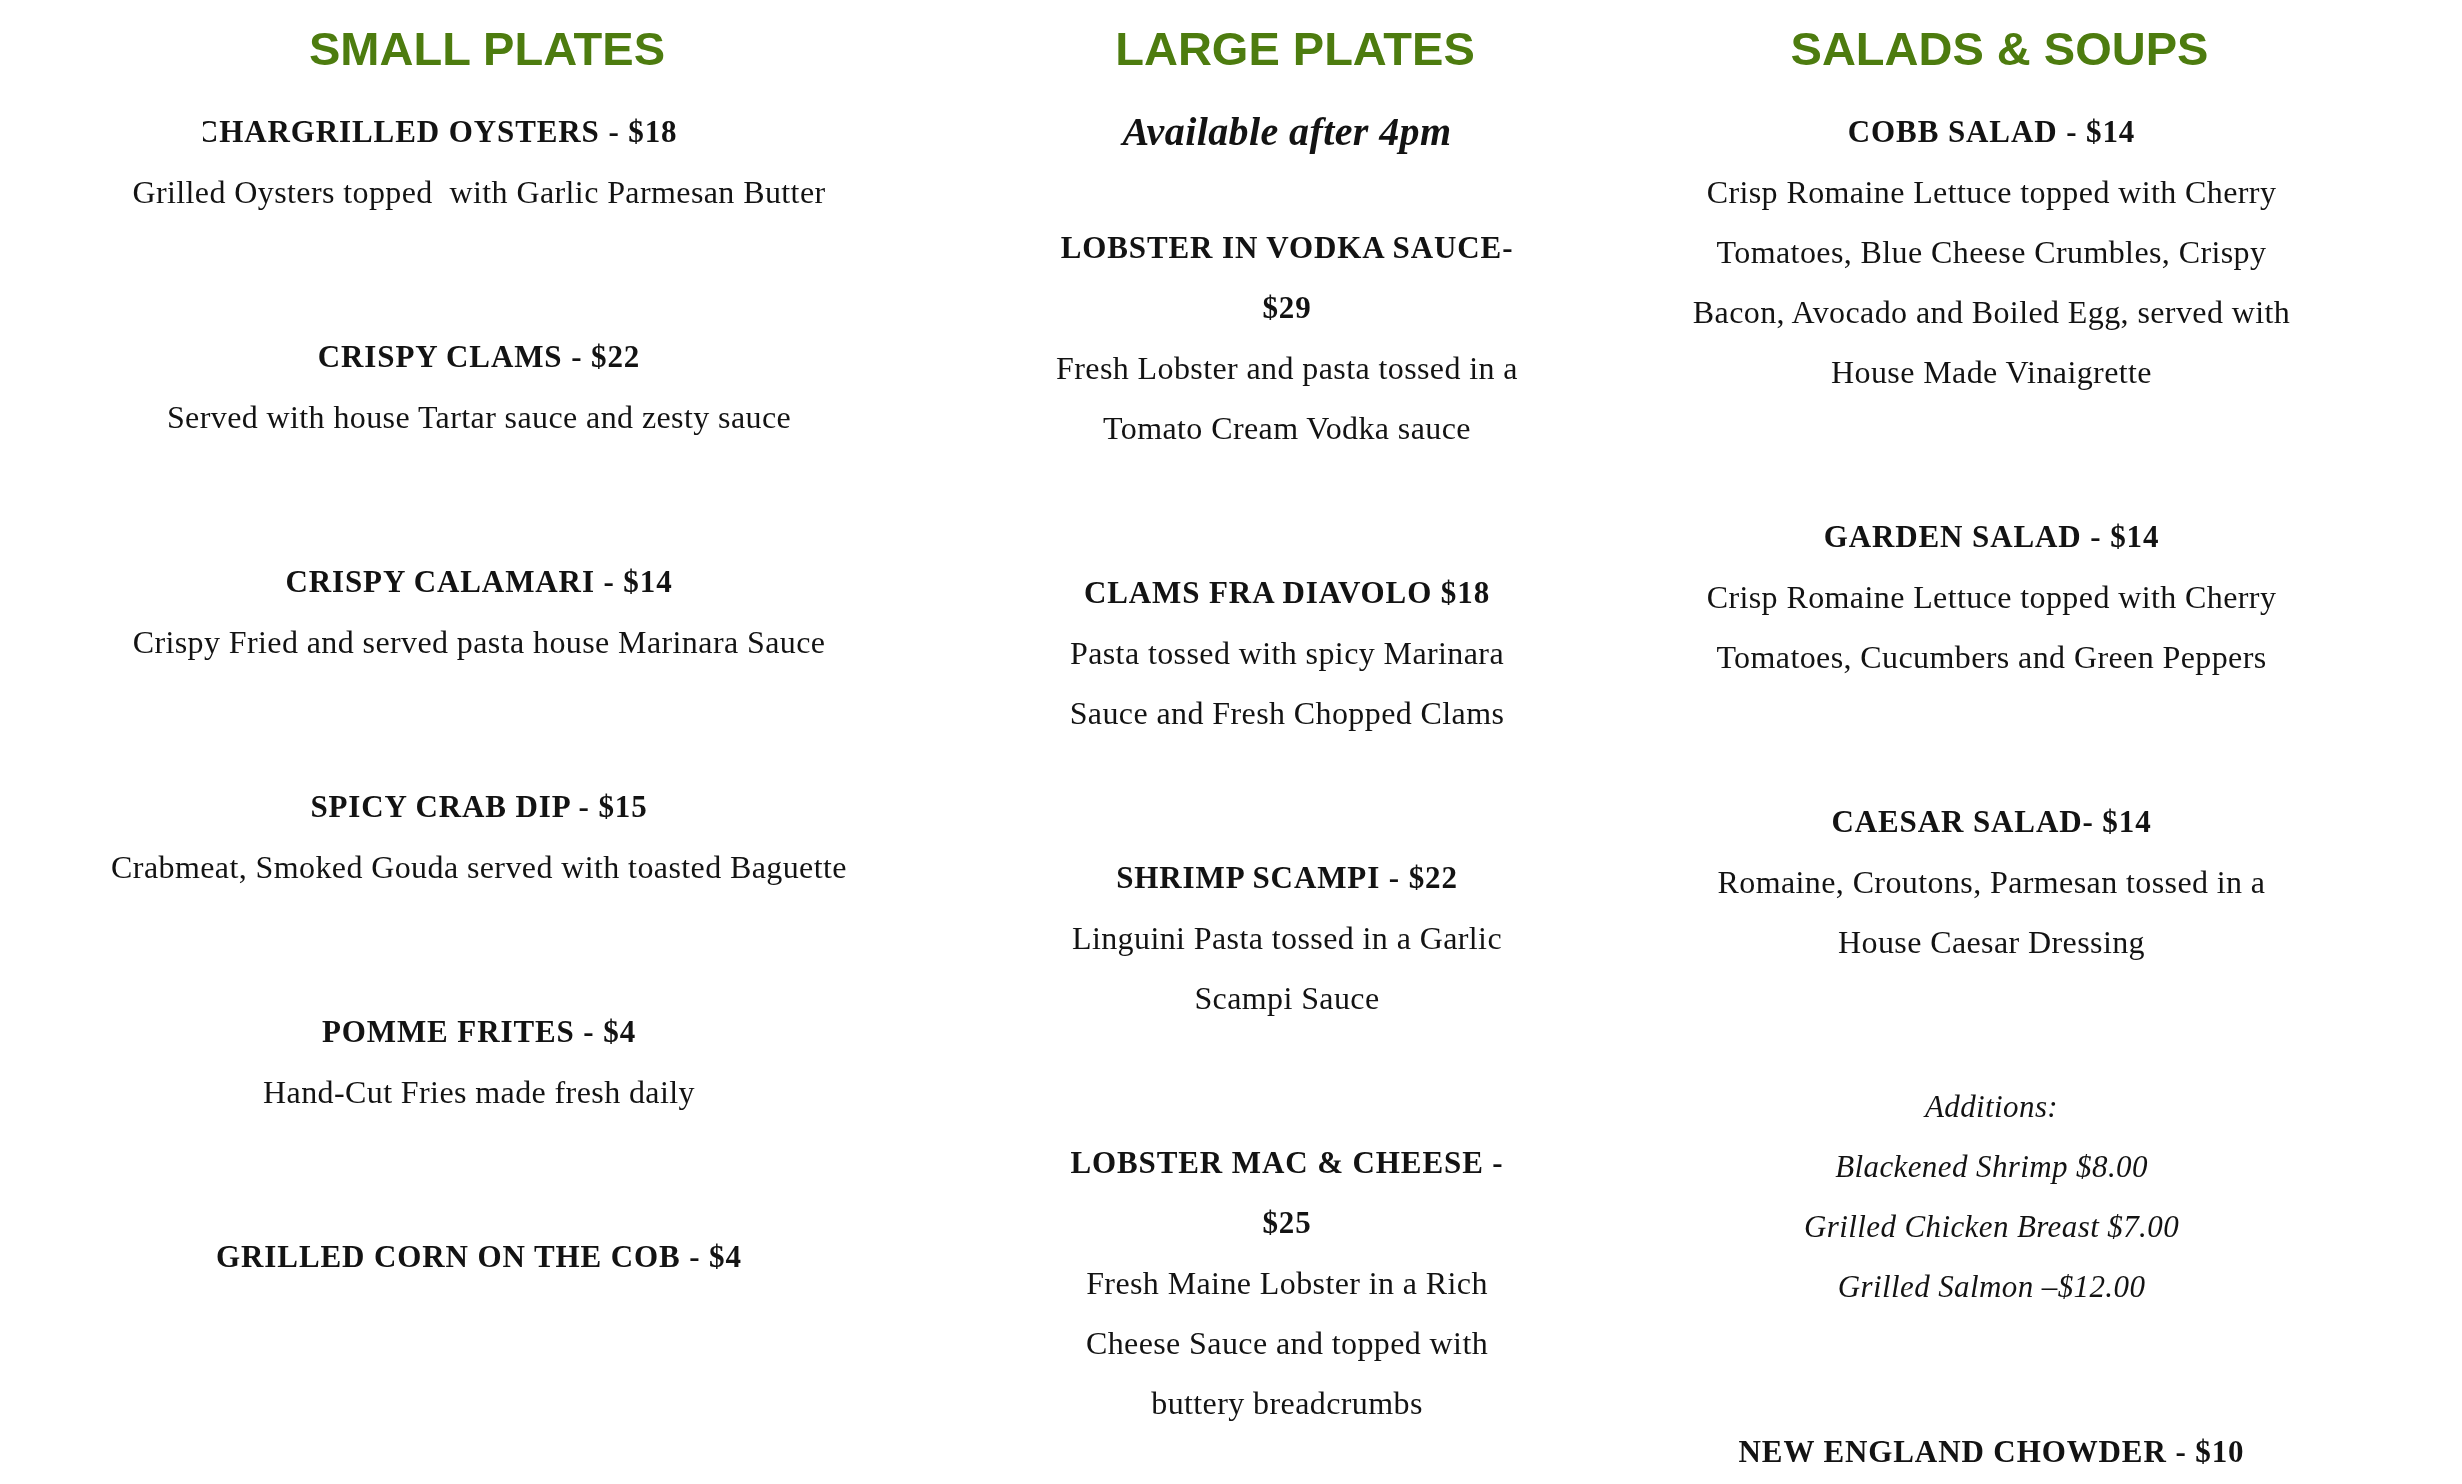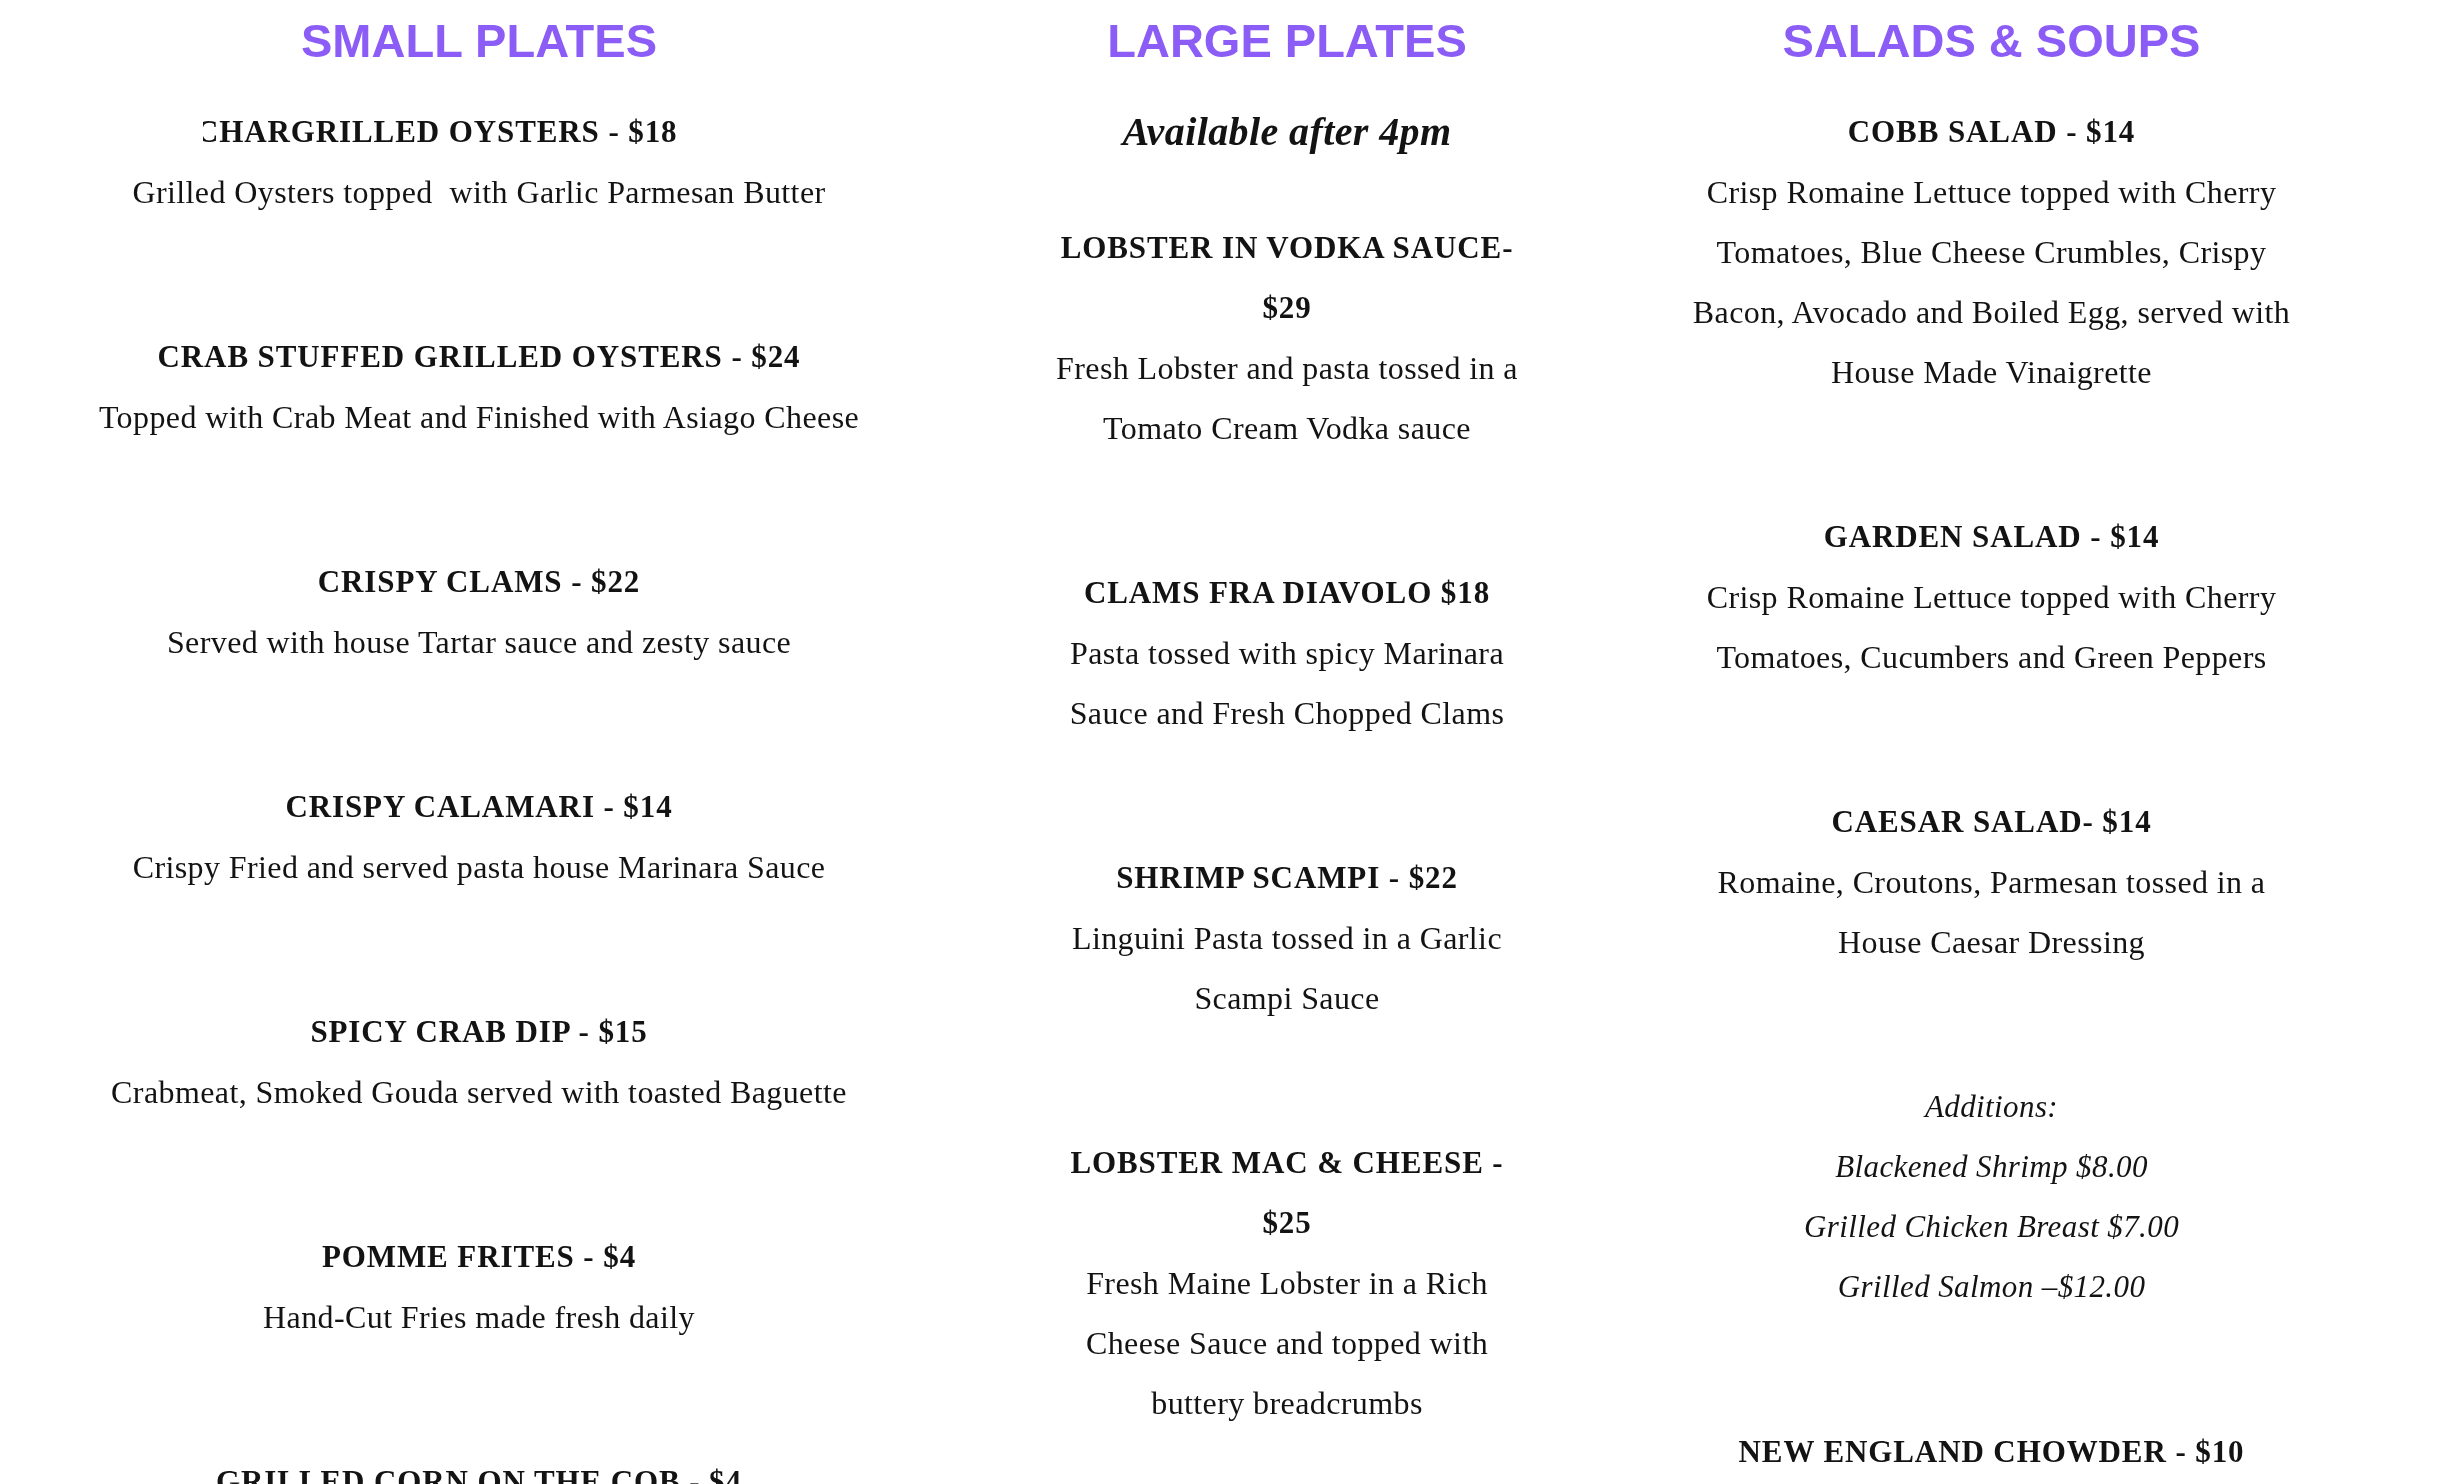--- a/index.html
+++ b/index.html
@@ -22,27 +22,27 @@
   }
   .col-small  { left: 0px;    width: 958px; }
   .col-large  { left: 1011px; width: 552px;  }
   .col-salads { left: 1644px; width: 695px;  }
 
   .col-header {
     position: absolute;
     top: 12.5px;
     left: 0;
     width: 100%;
-    margin: 0;
+    margin: 8px;
     text-align: center;
     font-family: "Liberation Sans", "DejaVu Sans", sans-serif;
     font-weight: 700;
     font-size: 47px;
     letter-spacing: 0px;
-    color: #8b5cf6;
+    color: #4d7c0f;
     white-space: pre;
   }
 
   .items {
     position: absolute;
     top: 102px;
     left: 0;
     right: 0;
   }
   .block {
@@ -98,24 +98,20 @@
 
 <div class="menu-col col-small">
   <h2 class="col-header">SMALL PLATES</h2>
   <div class="items">
 
     <div class="block">
       <div class="title clipwrap"><span class="clipinner">CHARGRILLED OYSTERS - $18</span></div>
       <div class="desc">Grilled Oysters topped  with Garlic Parmesan Butter</div>
     </div>
 
-    <div class="block">
-      <div class="title">CRAB STUFFED GRILLED OYSTERS - $24</div>
-      <div class="desc">Topped with Crab Meat and Finished with Asiago Cheese</div>
-    </div>
 
     <div class="block">
       <div class="title">CRISPY CLAMS - $22</div>
       <div class="desc">Served with house Tartar sauce and zesty sauce</div>
     </div>
 
     <div class="block">
       <div class="title">CRISPY CALAMARI - $14</div>
       <div class="desc">Crispy Fried and served pasta house Marinara Sauce</div>
     </div>

